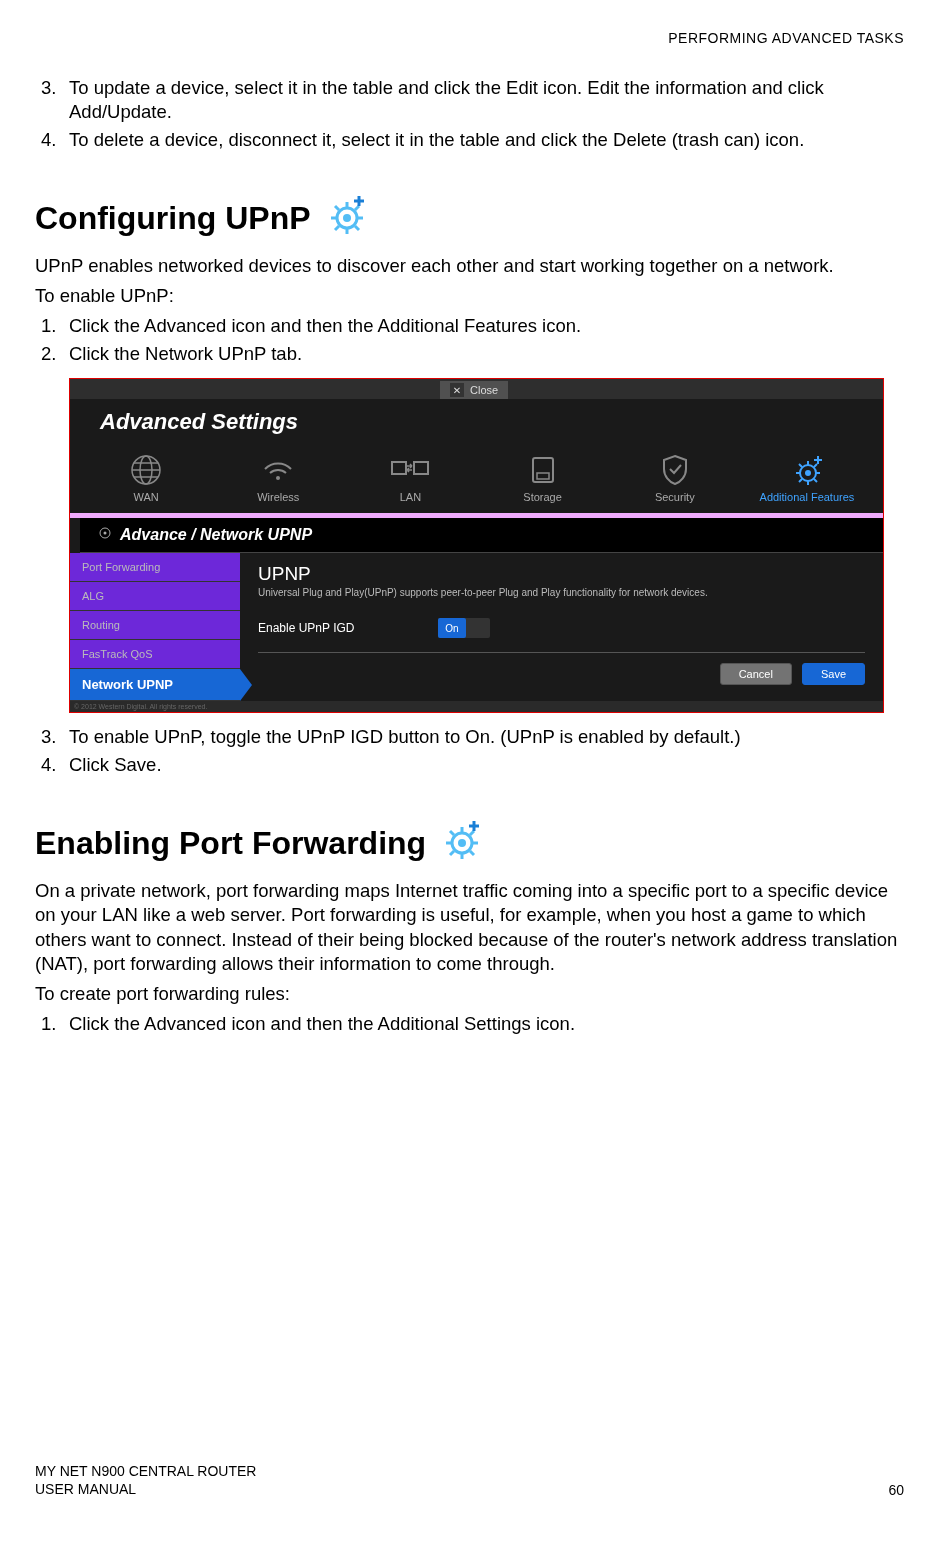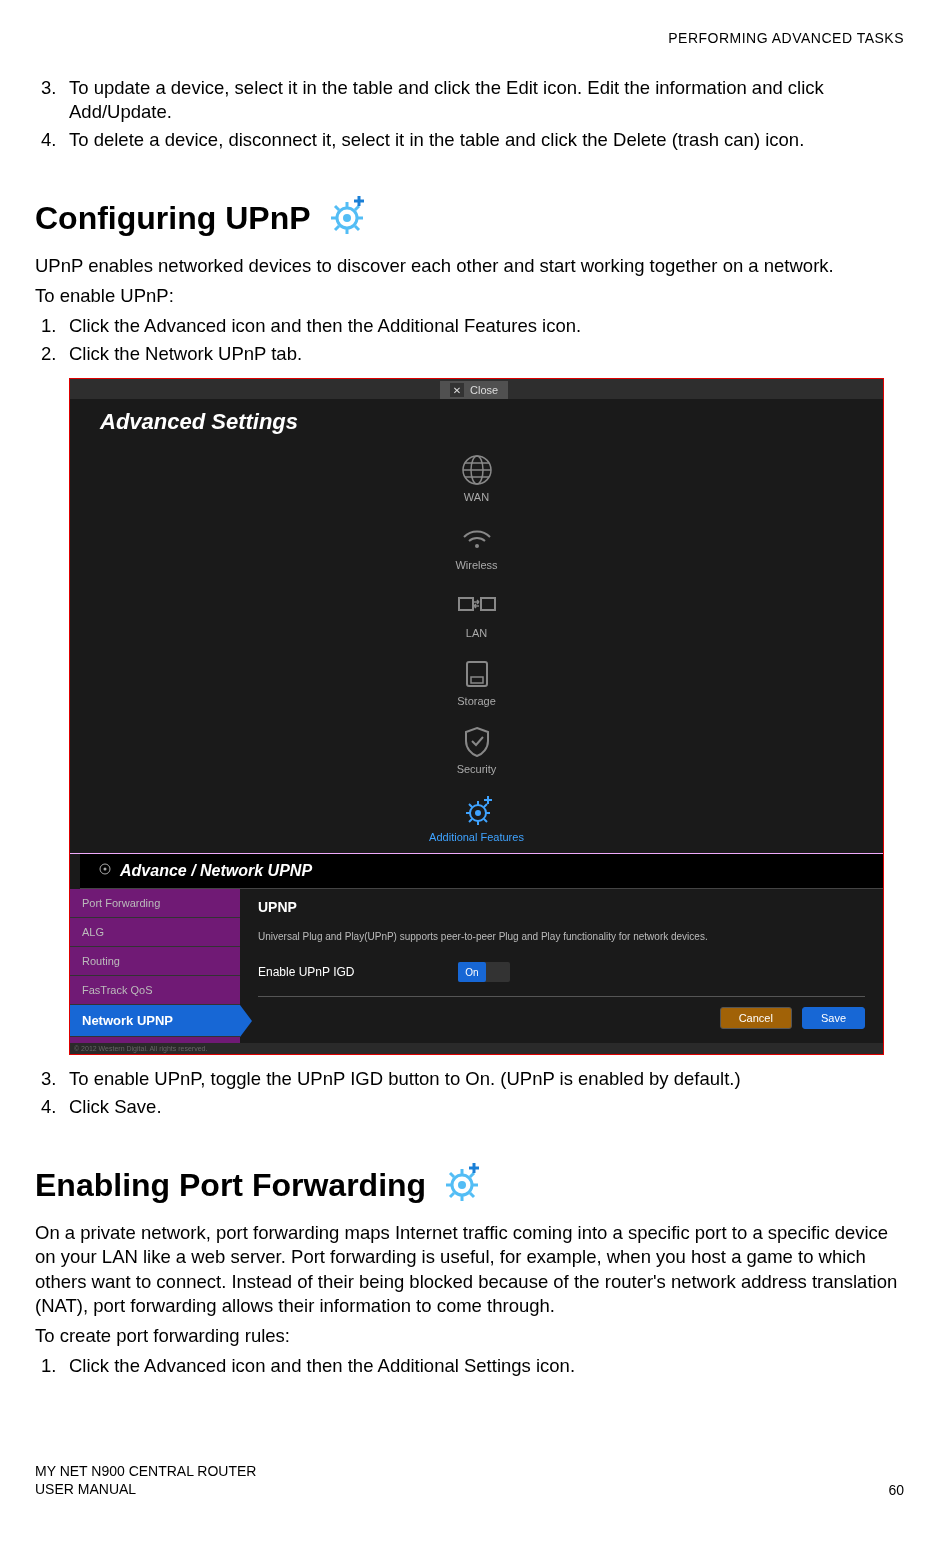--- a/index.html
+++ b/index.html
@@ -71,23 +71,22 @@
     }
     .adv-title {
       font-size: 22px;
       font-weight: bold;
       font-style: italic;
       color: #fff;
       padding: 10px 32px 6px 30px;
     }
     .tabs {
       display: flex;
-      border-bottom: 1px solid #f0abfc;
+      border-bottom: 5px solid #f0abfc;
       padding: 4px 10px 0 10px;
-      flex-direction: column;
     }
     .tab {
       flex: 1;
       text-align: center;
       padding: 8px 4px 10px 4px;
       font-size: 11px;
       color: #aaa;
     }
     .tab.active { color: #3fa3ff; }
     .tab-icon { height: 34px; display: flex; align-items: center; justify-content: center; margin-bottom: 4px; }
@@ -102,21 +101,21 @@
       align-items: center;
       gap: 8px;
       border-bottom: 1px solid #444;
       margin-left: 10px;
     }
     .lower {
       display: flex;
     }
     .sidebar {
       width: 170px;
-      background: #701a75;
+      background: #6d28d9;
       flex-shrink: 0;
     }
     .side-item {
       font-size: 11px;
       color: #bbb;
       padding: 8px 12px;
       border-bottom: 1px solid #333;
     }
     .side-item.active {
       background: #1767d5;
@@ -128,29 +127,28 @@
     .side-item.active::after {
       content: '';
       position: absolute;
       right: -12px;
       top: 0;
       border-top: 16px solid transparent;
       border-bottom: 16px solid transparent;
       border-left: 12px solid #1767d5;
     }
     .main-panel { flex: 1; padding: 10px 18px; }
-    .upnp-title { font-weight: bold; font-size: 14px; margin-bottom: 16px; }
+    .upnp-title { font-weight: normal; font-size: 19px; margin-bottom: 2px; }
     .upnp-desc { font-size: 10px; color: #bbb; margin-bottom: 14px; }
     .toggle-row {
       display: flex;
       align-items: center;
       font-size: 12px;
       padding: 6px 0 14px 0;
       border-bottom: 1px solid #555;
-      gap: 20px;
     }
     .toggle-row .lbl { width: 180px; }
     .toggle {
       width: 52px; height: 20px;
       background: #333;
       border-radius: 2px;
       position: relative;
     }
     .toggle-on {
       position: absolute;
@@ -168,21 +166,21 @@
       display: flex;
       justify-content: flex-end;
       gap: 10px;
       padding: 10px 0 4px 0;
     }
     .btn {
       font-size: 11px;
       padding: 4px 18px;
       border-radius: 3px;
       border: 1px solid #555;
-      background: #a16207;
+      background: #737373;
       color: #fff;
     }
     .btn.save { background: #1767d5; border-color: #1767d5; }
     .copyright {
       font-size: 7px;
       color: #666;
       background: #2a2a2a;
       padding: 2px 4px;
     }
     .page-footer {

